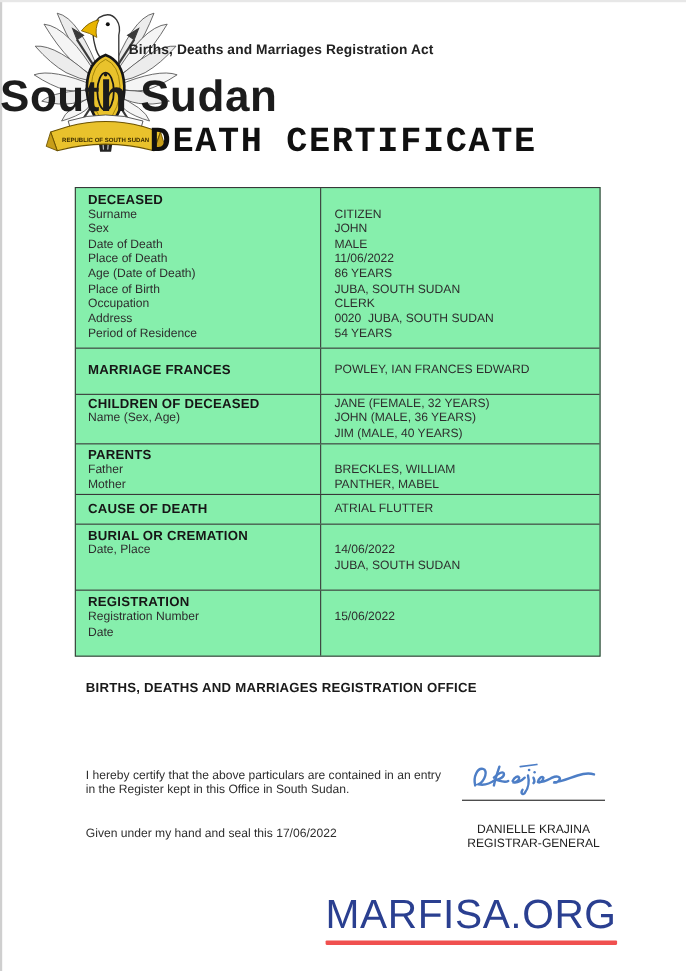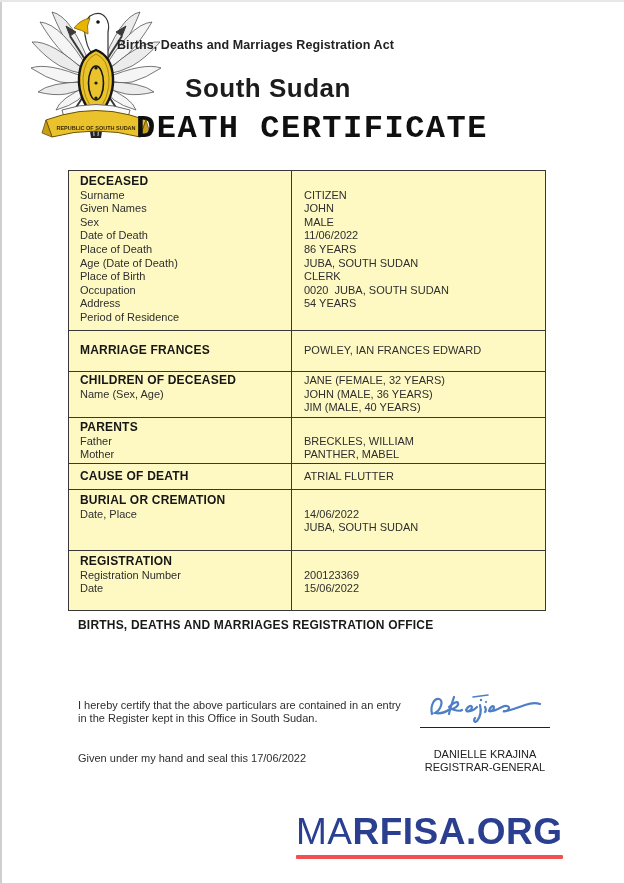--- a/index.html
+++ b/index.html
@@ -9,29 +9,29 @@
     font-family:"Liberation Sans", sans-serif;
     -webkit-font-smoothing:antialiased;
   }
   .scan-edge-left{position:absolute;left:0;top:0;width:2px;height:100%;background:#cfcfcf}
   .scan-edge-top{position:absolute;left:0;top:0;width:100%;height:2px;background:#e7e7e7}
 
   
   .emblem{position:absolute;left:28px;top:6px;width:136px;height:142px}
   .hdr-act{position:absolute;left:0;top:38px;width:511px;text-align:center;
     font-size:12.5px;font-weight:bold;color:#222;letter-spacing:.1px}
-  .hdr-country{position:absolute;left:0;top:68px;width:536px;text-align:center;
-    font-size:26px;font-weight:bold;color:#1c1c1c;letter-spacing:.5px;line-height:40px}
+  .hdr-country{position:absolute;left:0;top:68px;width:536px;
+    font-size:40px;font-weight:bold;color:#1c1c1c;letter-spacing:.5px;line-height:40px}
   .hdr-doc{position:absolute;left:0;top:112px;width:624px;text-align:center;
     font-family:Liberation Mono, monospace;font-size:32px;font-weight:bold;
     letter-spacing:1.5px;color:#101010;line-height:34px}
 
   
   .cert-table{position:absolute;left:68px;top:170px;width:478px;box-sizing:border-box;
-    border:1.5px solid #383838;background:#fef9c3}
+    border:1.5px solid #383838;background:#86efac}
   .t-section{display:flex}
   .t-section + .t-section{border-top:1.5px solid #383838}
   .t-col{box-sizing:border-box}
   .t-left{width:222px;padding-left:11px;padding-right:6px}
   .t-right{flex:1;border-left:1.5px solid #383838;padding-left:12px}
   .t-line{font-size:11px;line-height:13.6px;height:13.6px;white-space:pre-wrap;color:#2e2e2e}
   .t-line.b{font-weight:bold;font-size:12px;letter-spacing:.2px;color:#161616}
   .sec-deceased .t-col{padding-top:4px;padding-bottom:5px}
   .sec-marriage .t-col{padding-top:13px;padding-bottom:14px}
   .sec-children .t-col{padding-top:2px;padding-bottom:2px}
@@ -48,21 +48,21 @@
   .sig-block{position:absolute;left:420px;top:690px;width:130px;text-align:center}
   .sig-svg{display:block;margin:0 auto;width:118px;height:36px}
   .sig-line{border-top:1.5px solid #222;margin-top:1px}
   .sig-name{font-size:11px;line-height:13px;margin-top:20px;color:#222}
   .sig-title{font-size:11px;line-height:13px;color:#222}
 
   
   .watermark{position:absolute;left:296px;top:812px;display:inline-block}
   .wm-text{font-size:37px;line-height:40px;color:#2a3f90;letter-spacing:.5px;white-space:nowrap}
   .wm-regular{font-weight:400}
-  .wm-bold{font-weight:700}
+  .wm-bold{font-weight:400}
   .wm-underline{height:4px;background:#f0504f;margin-top:3px;border-radius:1px}
 </style>
 </head>
 <body>
 
 <div class="scan-edge-left"></div>
 <div class="scan-edge-top"></div>
 
 <div class="emblem">
   <svg viewBox="0 0 136 142" width="136" height="142" xmlns="http://www.w3.org/2000/svg">
@@ -125,21 +125,20 @@
 
 <div class="hdr-act">Births, Deaths and Marriages Registration Act</div>
 <div class="hdr-country">South Sudan</div>
 <div class="hdr-doc">DEATH CERTIFICATE</div>
 
 <div class="cert-table">
     <div class="t-section sec-deceased">
       <div class="t-col t-left">
         <div class="t-line b">DECEASED</div>
         <div class="t-line">Surname</div>
-        <div class="t-line">Given Names</div>
         <div class="t-line">Sex</div>
         <div class="t-line">Date of Death</div>
         <div class="t-line">Place of Death</div>
         <div class="t-line">Age (Date of Death)</div>
         <div class="t-line">Place of Birth</div>
         <div class="t-line">Occupation</div>
         <div class="t-line">Address</div>
         <div class="t-line">Period of Residence</div>
       </div>
       <div class="t-col t-right">
@@ -208,21 +207,20 @@
       </div>
     </div>
     <div class="t-section sec-registration">
       <div class="t-col t-left">
         <div class="t-line b">REGISTRATION</div>
         <div class="t-line">Registration Number</div>
         <div class="t-line">Date</div>
       </div>
       <div class="t-col t-right">
         <div class="t-line">&nbsp;</div>
-        <div class="t-line">200123369</div>
         <div class="t-line">15/06/2022</div>
       </div>
     </div>
   </div>
 
 <div class="office-heading">BIRTHS, DEATHS AND MARRIAGES REGISTRATION OFFICE</div>
 
 <div class="certify">
   <div>I hereby certify that the above particulars are contained in an entry</div>
   <div>in the Register kept in this Office in South Sudan.</div>

